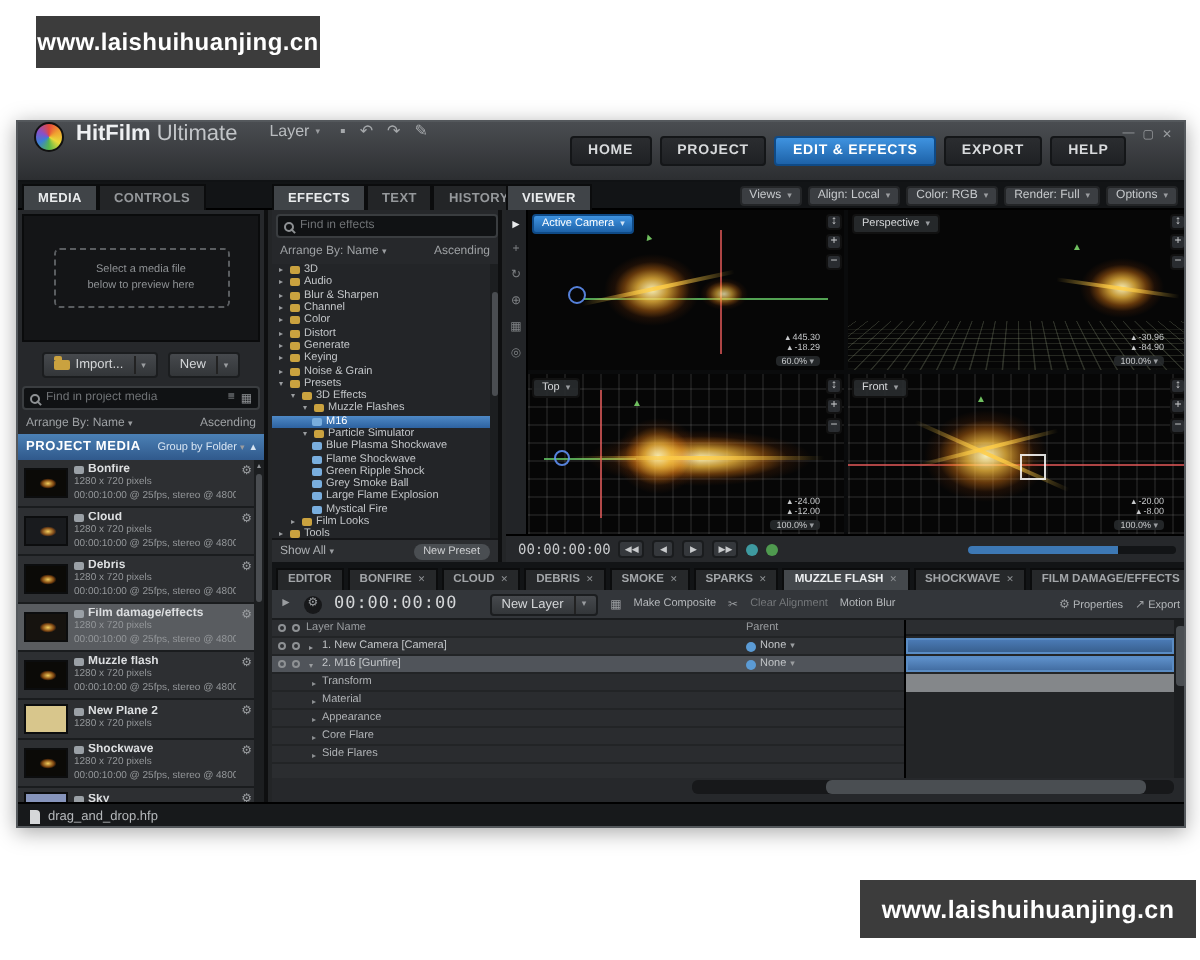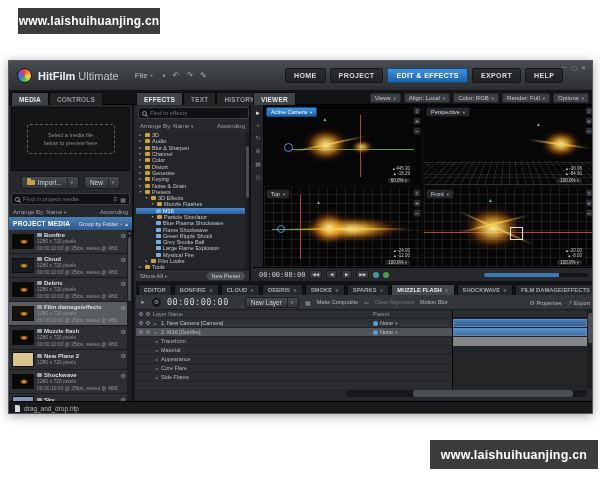--- a/index.html
+++ b/index.html
@@ -4,21 +4,21 @@
 <style>
 *{margin:0;padding:0;box-sizing:border-box}
 html,body{width:600px;height:480px}
 body{background:#ffffff;font-family:"Liberation Sans","DejaVu Sans",sans-serif;position:relative;overflow:hidden;color:#c8cacc}
 .abs{position:absolute}
 
 .wm{background:#3c3c3c;color:#fff;font-weight:bold;display:flex;align-items:center;justify-content:center;font-size:12px;letter-spacing:.2px}
 
 #app{position:absolute;left:8px;top:60px;width:585px;height:354px;background:#232527;border:1px solid #54585c;box-shadow:0 2px 10px rgba(0,0,0,.35);overflow:hidden;font-size:7px}
 
-#titlebar{position:absolute;left:0;top:0;width:100%;height:30px;background:linear-gradient(#4a4d51,#2c2e31);border-bottom:1px solid #101214;display:flex;align-items:center}
+#titlebar{position:absolute;left:0;top:0;width:100%;height:30px;background:linear-gradient(#4a4d51,#2c2e31);border-bottom:1px solid #101214;display:flex;align-items:flex-start}
 #logo{width:15px;height:15px;border-radius:50%;margin-left:8px;background:conic-gradient(#e5483c,#f0a030,#ead93a,#58b84a,#3a7fd5,#8a4fc8,#e5483c);border:1px solid #111;flex:none}
 #appname{margin-left:6px;font-size:11px;color:#eef0f2;white-space:nowrap}
 #appname .light{font-weight:normal;color:#c2c5c8}
 #filemenu{margin-left:16px;font-size:8px;color:#b9bcbf;display:flex;gap:3px;align-items:center}
 .tbicons{margin-left:10px;display:flex;gap:7px;font-size:8px;color:#a5a8ab}
 #nav{position:absolute;left:276px;top:7px;display:flex;gap:4px}
 .navbtn{padding:3px 8px;font-size:7px;font-weight:bold;letter-spacing:.4px;color:#d8dadc;background:linear-gradient(#2b2d30,#1f2124);border:1px solid #141618;border-radius:2px;white-space:nowrap}
 .navbtn.sel{background:linear-gradient(#3f93e0,#1d62a8);border-color:#0f4a86;color:#fff}
 #winctl{position:absolute;right:6px;top:3px;display:flex;gap:4px;font-size:6px;color:#9a9da0}
 
@@ -151,21 +151,21 @@
 <div class="wm abs" style="left:430px;top:440px;width:168px;height:29px;font-size:12.5px">
     <span>www.laishuihuanjing.cn</span>
   </div>
 
 <div id="app">
 
   <div id="titlebar">
     <div id="logo"></div>
     <div id="appname"><b>HitFilm</b> <span class="light">Ultimate</span></div>
     <div id="filemenu">
-        <span>File</span>
+        <span>Layer</span>
         <span class="caret">▾</span>
       </div>
     <div class="tbicons">
       <span>▪</span>
       <span>↶</span>
       <span>↷</span>
       <span>✎</span>
     </div>
     <div id="nav">
 

